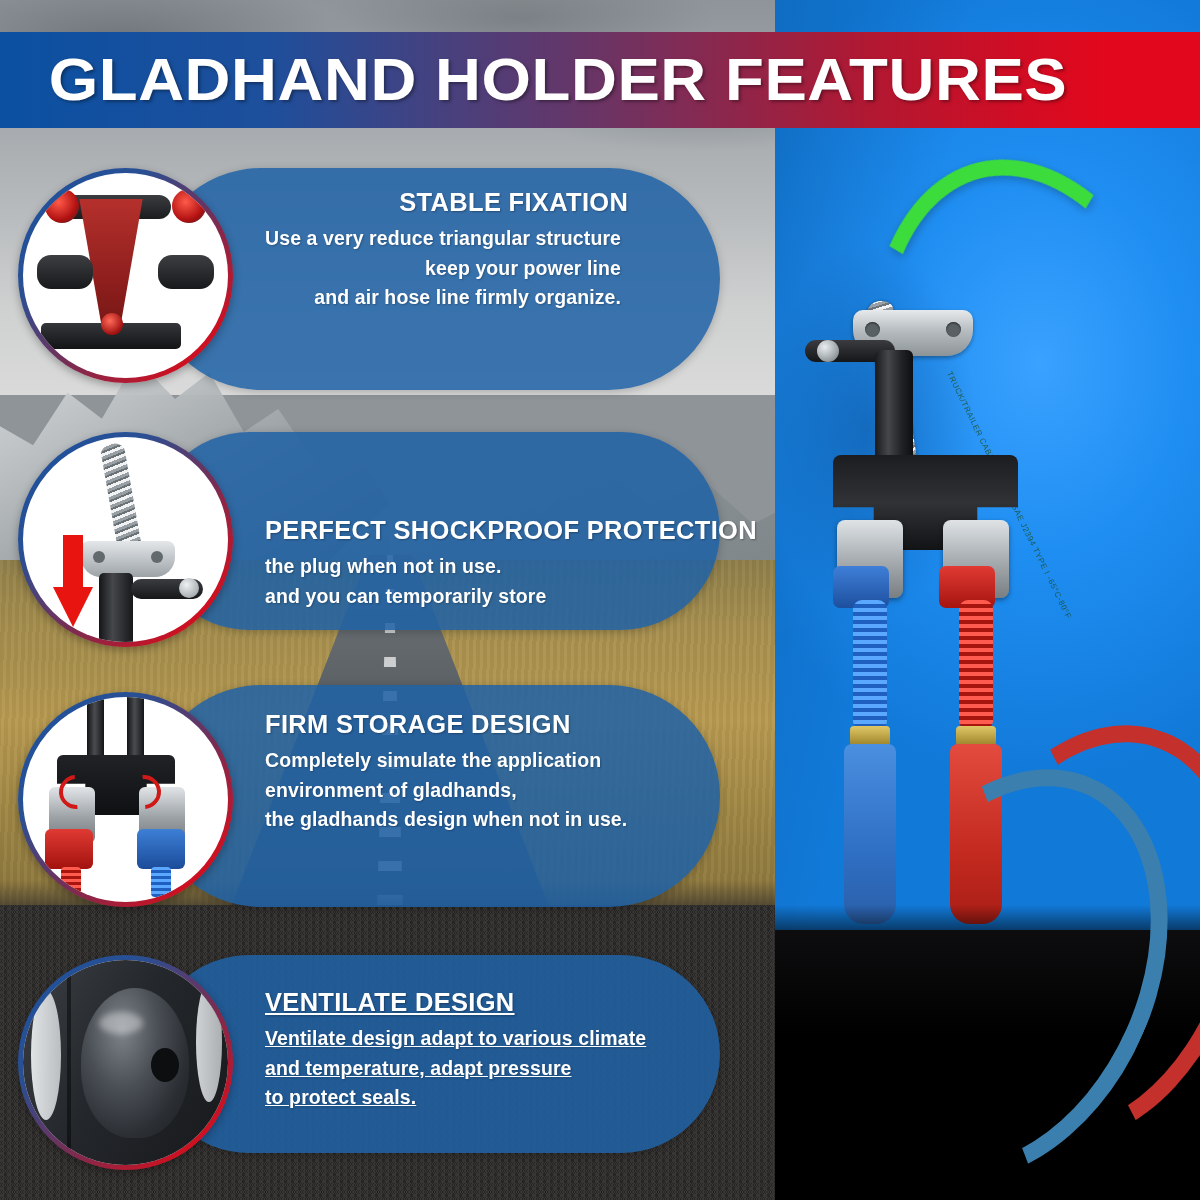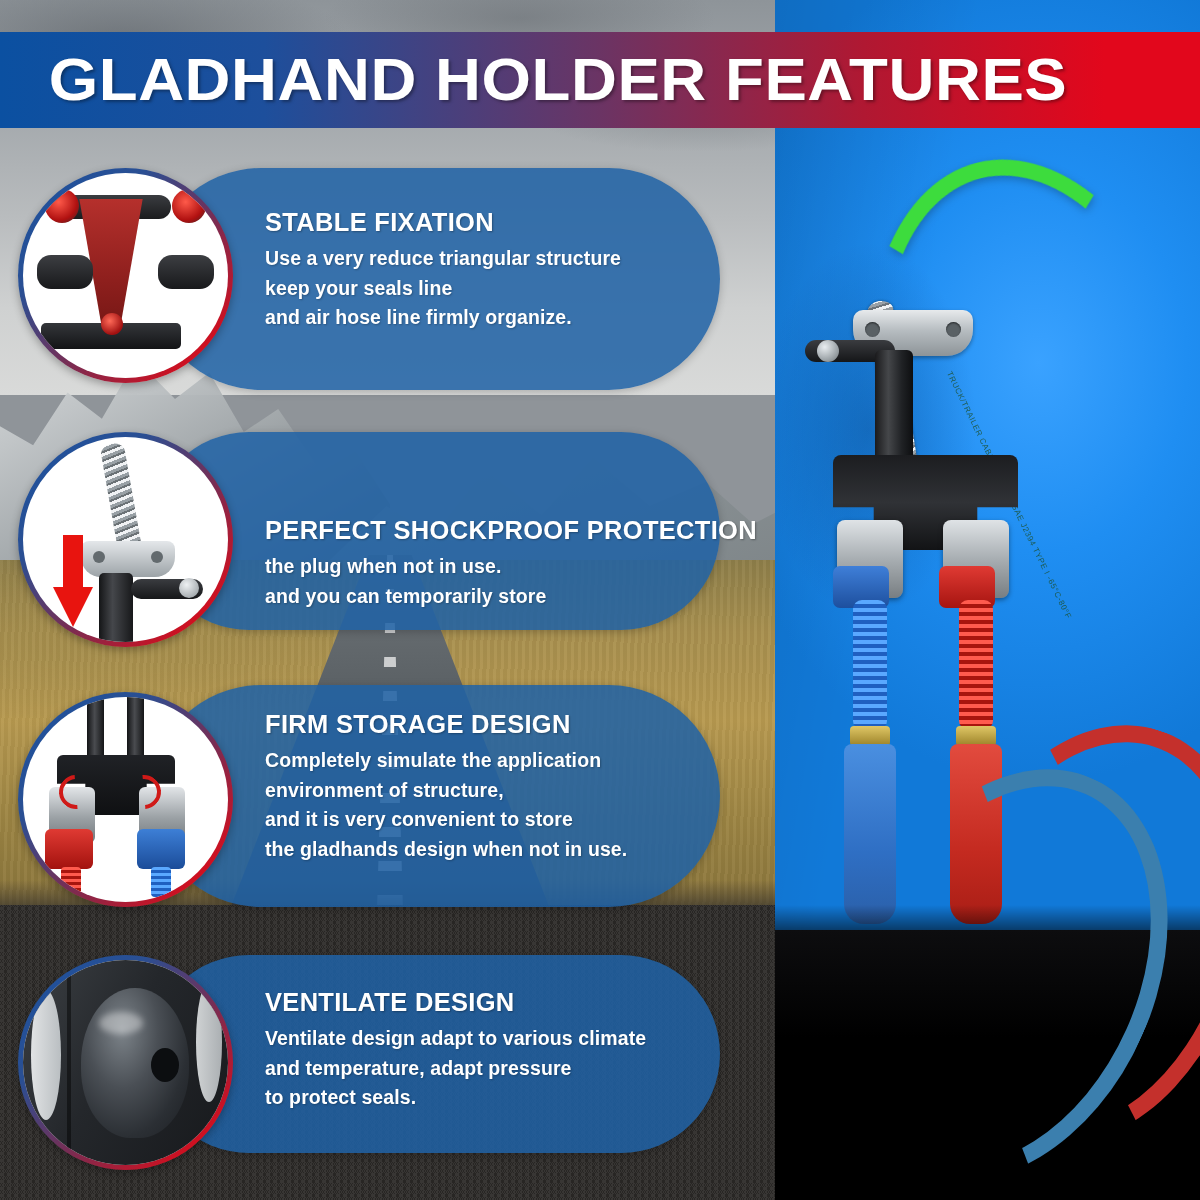--- a/index.html
+++ b/index.html
@@ -361,24 +361,24 @@
 
     <div class="prod hose hose-red"></div>
     <div class="prod hose hose-blue"></div>
   </div>
 
   <div class="header">
     <h1>GLADHAND HOLDER FEATURES</h1>
   </div>
 
   <div class="pill" style="left:150px; top:168px; width:570px; height:222px;"></div>
-  <div class="pill-txt" style="left:265px; top:208px;">
+  <div class="pill-txt" style="left:265px; top:188px;text-align:right;">
     <div class="pill-title">STABLE FIXATION</div>
     <div class="pill-line">Use a very reduce triangular structure</div>
-    <div class="pill-line">keep your seals line</div>
+    <div class="pill-line">keep your power line</div>
     <div class="pill-line">and air hose line firmly organize.</div>
   </div>
   <div class="thumb" style="left:18px; top:168px; width:215px; height:215px;">
     <div class="thumb-inner">
       <div class="t1-bar"></div>
       <div class="t1-knob" style="left:22px;"></div>
       <div class="t1-knob" style="right:22px;"></div>
       <div class="t1-tri"></div>
       <div class="t1-legL"></div>
       <div class="t1-legR"></div>
@@ -408,42 +408,41 @@
         <div class="shaft"></div>
         <div class="head"></div>
       </div>
     </div>
   </div>
 
   <div class="pill" style="left:150px; top:685px; width:570px; height:222px;"></div>
   <div class="pill-txt" style="left:265px; top:710px;">
     <div class="pill-title">FIRM STORAGE DESIGN</div>
     <div class="pill-line">Completely simulate the application</div>
-    <div class="pill-line">environment of structure,</div>
-    <div class="pill-line">and it is very convenient to store</div>
+    <div class="pill-line">environment of gladhands,</div>
     <div class="pill-line">the gladhands design when not in use.</div>
   </div>
   <div class="thumb" style="left:18px; top:692px; width:215px; height:215px;">
     <div class="thumb-inner">
       <div class="t3-post t3-postL"></div>
       <div class="t3-post t3-postR"></div>
       <div class="t3-brk"></div>
       <div class="t3-gh t3-ghL"></div>
       <div class="t3-gh t3-ghR"></div>
       <div class="t3-cap t3-capL"></div>
       <div class="t3-cap t3-capR"></div>
       <div class="t3-nipL"></div>
       <div class="t3-nipR"></div>
       <div class="t3-rot t3-rotL"></div>
       <div class="t3-rot t3-rotR"></div>
     </div>
   </div>
 
   <div class="pill" style="left:150px; top:955px; width:570px; height:198px;"></div>
-  <div class="pill-txt" style="left:265px; top:988px;">
+  <div class="pill-txt" style="left:265px; top:988px;text-decoration:underline;">
     <div class="pill-title">VENTILATE DESIGN</div>
     <div class="pill-line">Ventilate design adapt to various climate</div>
     <div class="pill-line">and temperature, adapt pressure</div>
     <div class="pill-line">to protect seals.</div>
   </div>
   <div class="thumb" style="left:18px; top:955px; width:215px; height:215px;">
     <div class="thumb-inner">
       <div class="t4-bg"></div>
       <div class="t4-edgeL"></div>
       <div class="t4-edgeR"></div>

